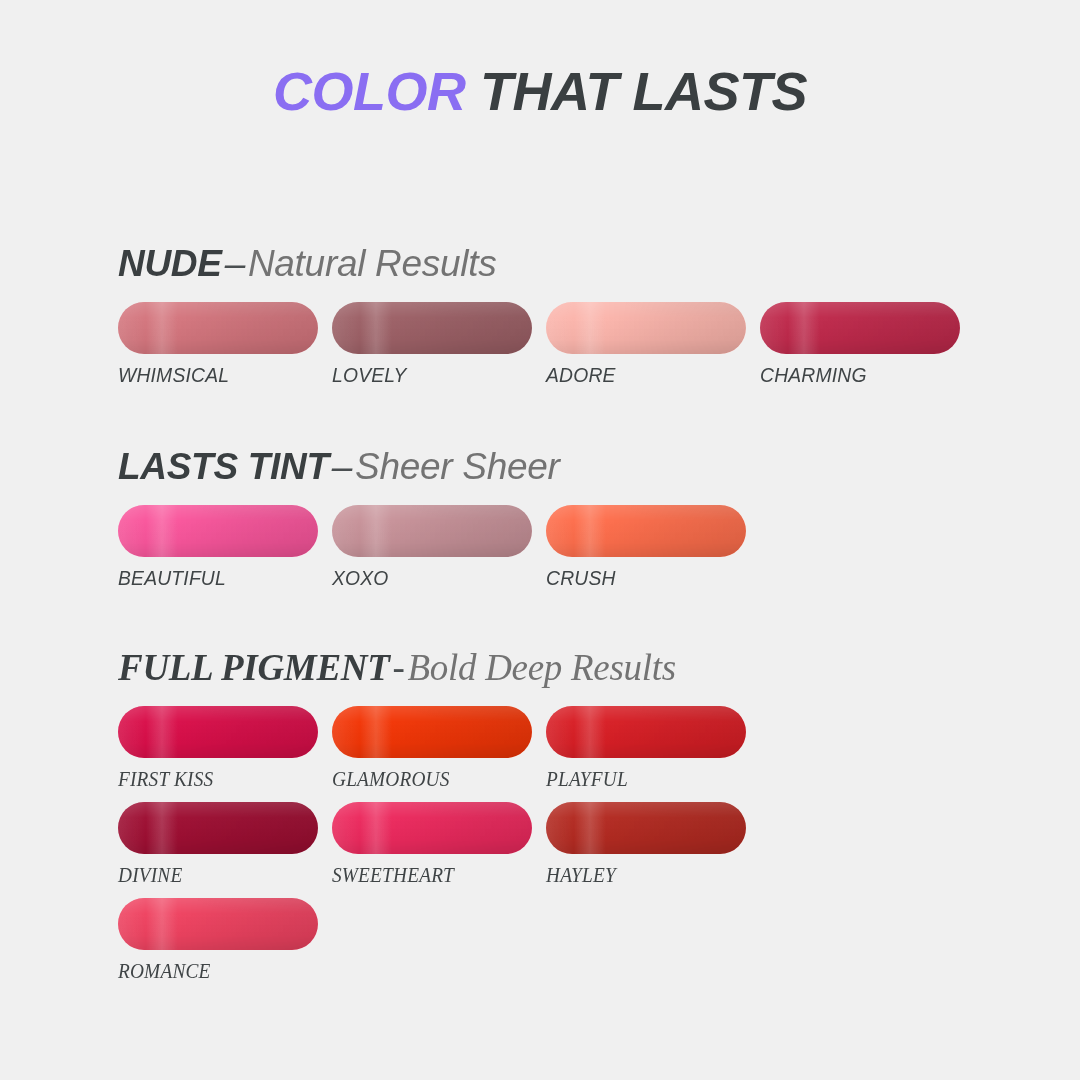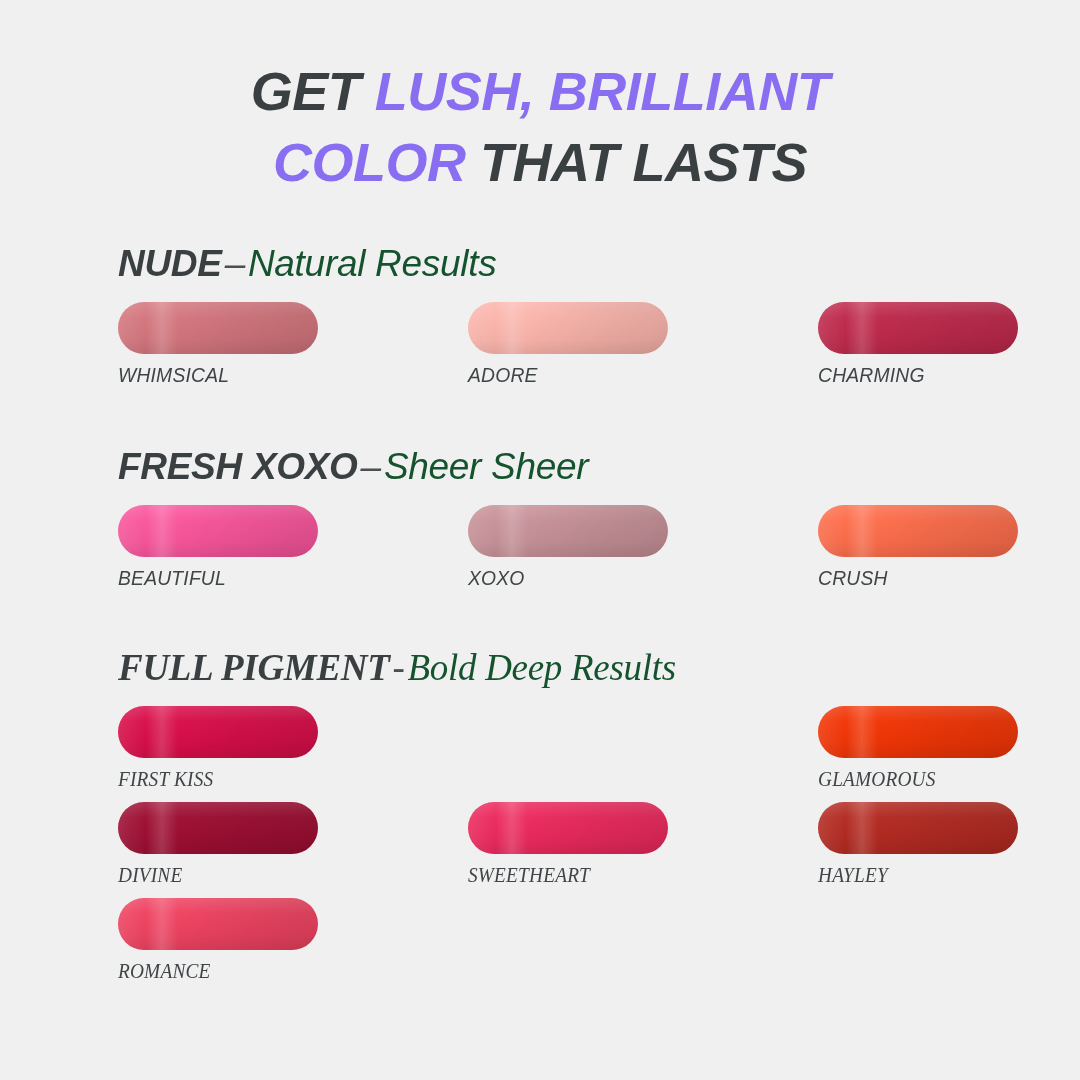--- a/index.html
+++ b/index.html
@@ -59,29 +59,28 @@
   .section-title .st-strong {
     font-weight: 700;
   }
   .section-title .st-dash {
     font-weight: 400;
     color: #4a4f51;
     padding: 0 3px;
   }
   .section-title .st-sub {
     font-weight: 300;
-    color: #14532d;
+    color: #737373;
   }
 
   
   .swatch-row {
     display: flex;
     gap: 14px;
     margin-bottom: 10px;
-    justify-content: space-between;
   }
 
   .swatch-cell {
     width: 200px;
     flex: 0 0 200px;
   }
 
   .swatch {
     width: 200px;
     height: 52px;
@@ -128,57 +127,60 @@
   #section-fresh-tint   { top: 446px; }
   #section-full-pigment { top: 646px; font-family: Liberation Serif, serif; }
 </style>
 </head>
 <body style="background: rgb(240, 240, 240);">
 
 <div class="page">
 
   <h1 class="headline">
     <span class="hl-line">
-      <span>GET </span><span class="accent">LUSH, BRILLIANT</span>
-    </span>
-    <span class="hl-line">
       <span class="accent">COLOR</span><span> THAT LASTS</span>
     </span>
   </h1>
 
   <section class="section" id="section-nude">
     <div class="section-title">
       <span class="st-strong">NUDE</span><span class="st-dash">–</span><span class="st-sub">Natural Results</span>
     </div>
 
     <div class="swatch-row">
       <div class="swatch-cell">
         <div class="swatch" style="background: rgb(212, 118, 126);">
             <span class="sheen"></span>
           </div>
         <div class="swatch-label">WHIMSICAL</div>
       </div>
       <div class="swatch-cell">
+        <div class="swatch" style="background: rgb(157, 97, 103);">
+            <span class="sheen"></span>
+          </div>
+        <div class="swatch-label">LOVELY</div>
+      </div>
+      <div class="swatch-cell">
         <div class="swatch" style="background: rgb(251, 181, 172);">
             <span class="sheen"></span>
           </div>
         <div class="swatch-label">ADORE</div>
       </div>
       <div class="swatch-cell">
         <div class="swatch" style="background: rgb(191, 42, 76);">
             <span class="sheen"></span>
           </div>
         <div class="swatch-label">CHARMING</div>
       </div>
     </div>
   </section>
 
   <section class="section" id="section-fresh-tint">
     <div class="section-title">
-      <span class="st-strong">FRESH XOXO</span><span class="st-dash">–</span><span class="st-sub">Sheer Sheer</span>
+      <span class="st-strong">LASTS TINT</span><span class="st-dash">–</span><span class="st-sub">Sheer Sheer</span>
     </div>
 
     <div class="swatch-row">
       <div class="swatch-cell">
         <div class="swatch" style="background: rgb(249, 86, 156);">
             <span class="sheen"></span>
           </div>
         <div class="swatch-label">BEAUTIFUL</div>
       </div>
       <div class="swatch-cell">
@@ -207,20 +209,26 @@
             <span class="sheen"></span>
           </div>
         <div class="swatch-label">FIRST KISS</div>
       </div>
       <div class="swatch-cell">
         <div class="swatch" style="background: rgb(242, 54, 7);">
             <span class="sheen"></span>
           </div>
         <div class="swatch-label">GLAMOROUS</div>
       </div>
+      <div class="swatch-cell">
+        <div class="swatch" style="background: rgb(216, 31, 38);">
+            <span class="sheen"></span>
+          </div>
+        <div class="swatch-label">PLAYFUL</div>
+      </div>
     </div>
 
     <div class="swatch-row">
       <div class="swatch-cell">
         <div class="swatch" style="background: rgb(158, 15, 51);">
             <span class="sheen"></span>
           </div>
         <div class="swatch-label">DIVINE</div>
       </div>
       <div class="swatch-cell">

